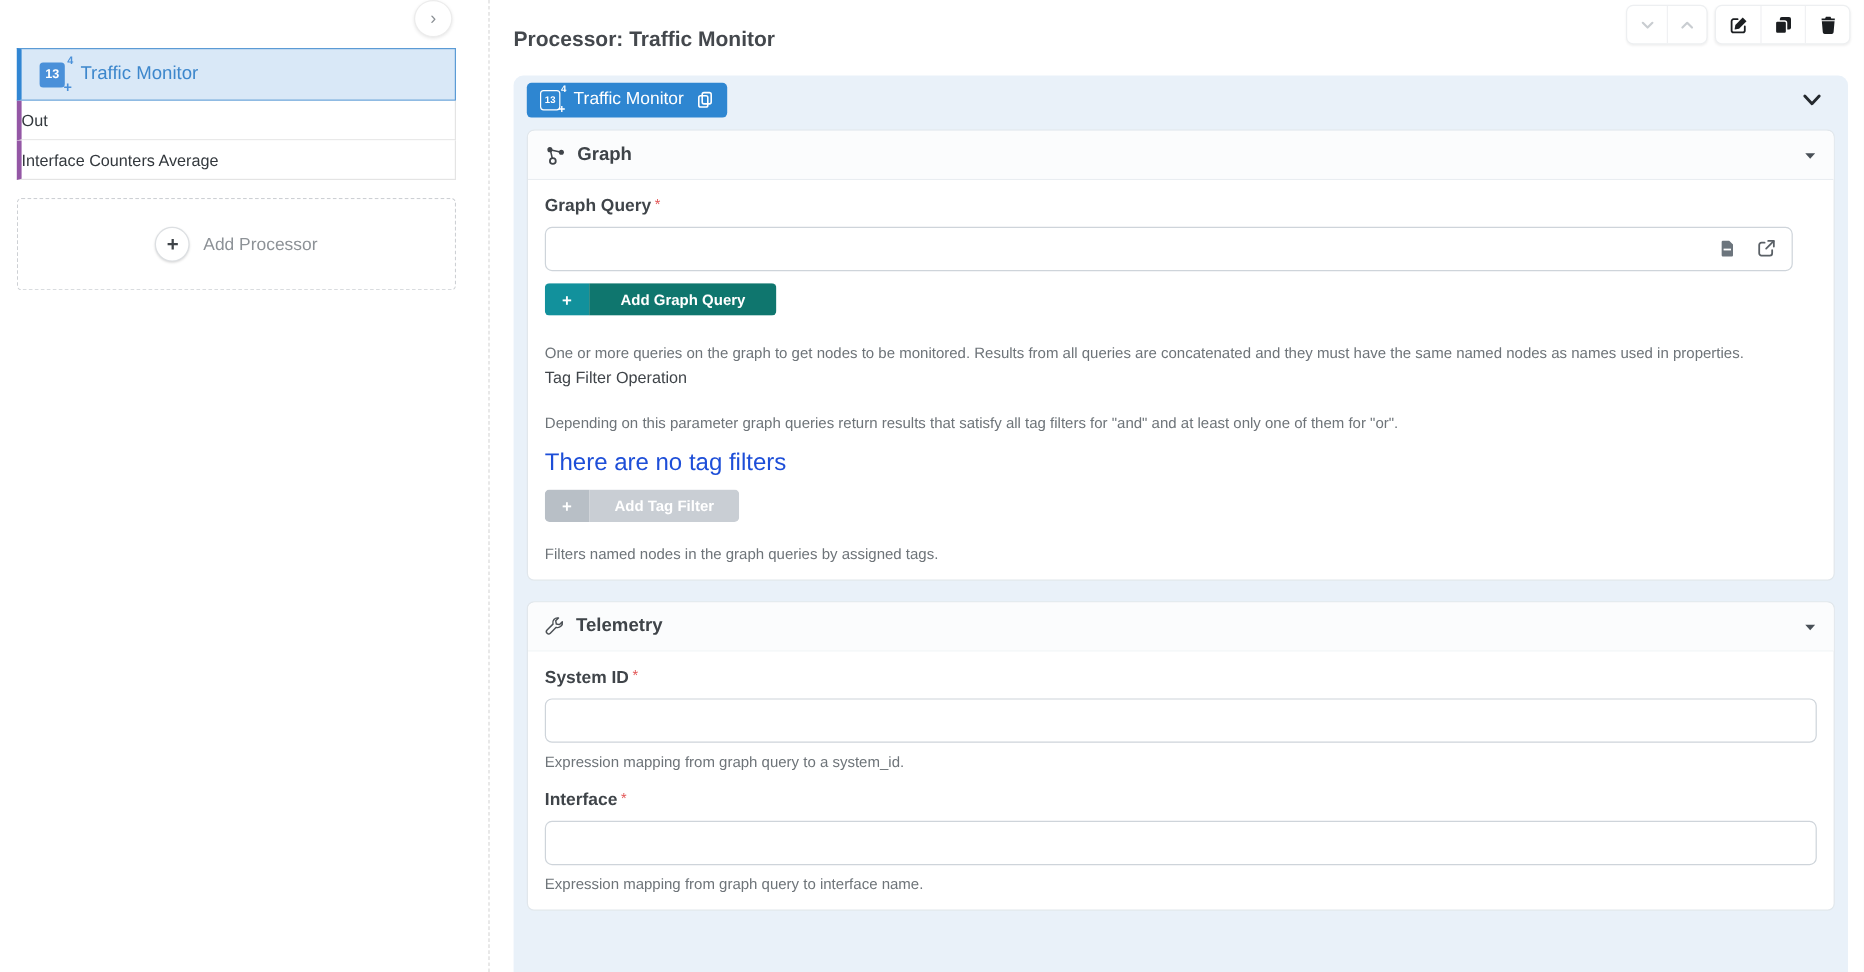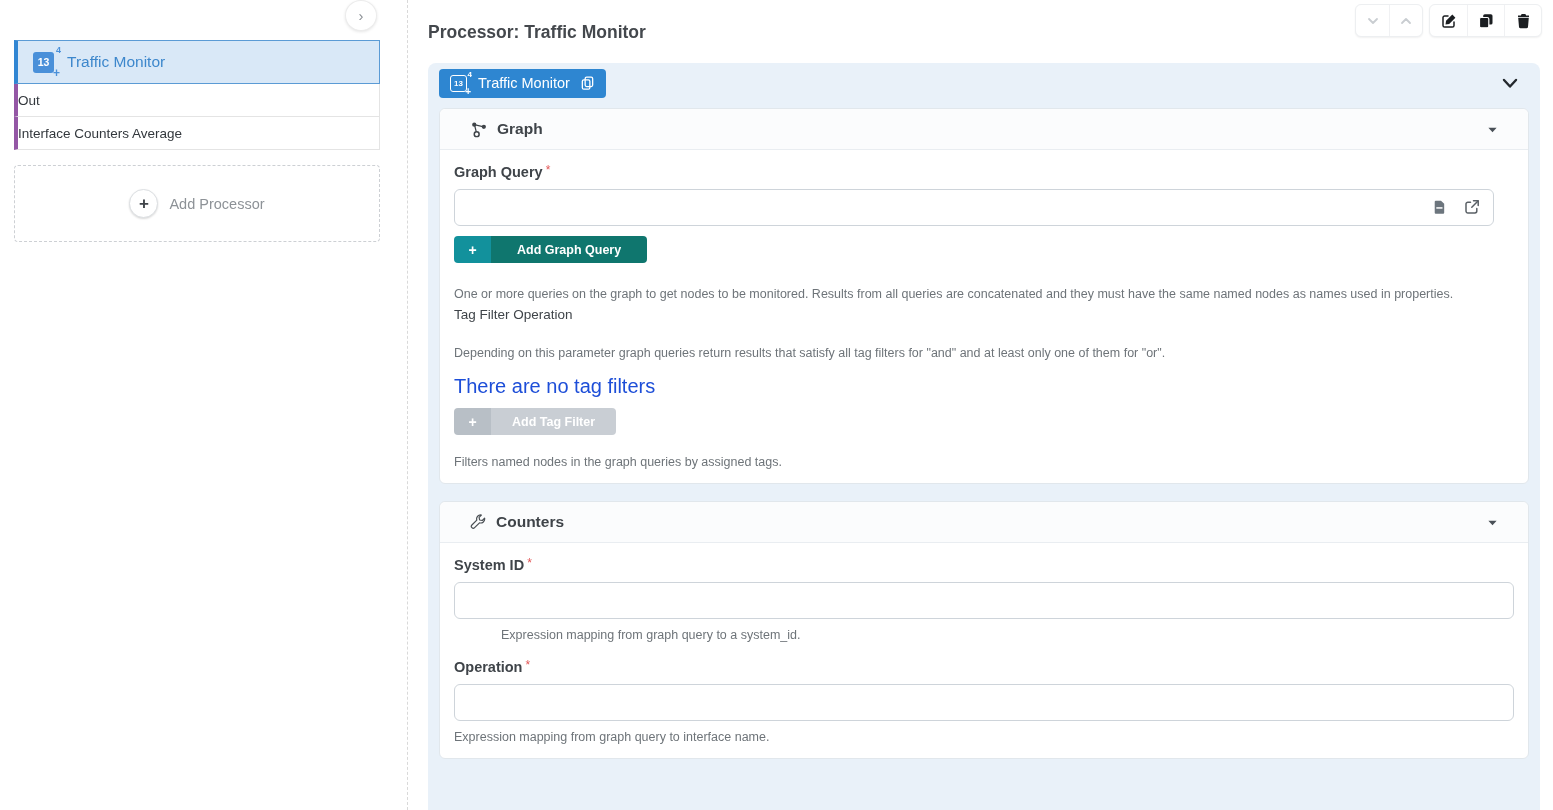--- a/index.html
+++ b/index.html
@@ -54,21 +54,21 @@
   .chip { display:inline-flex; align-items:center; background:#2e86d1; color:#fff;
     border-radius:4px; height:29px; padding:0 11px; font-size:14.5px; cursor:pointer; }
   .chip .label { margin-left:11px; margin-right:10px; }
   .badge13.on-blue { width:17px; height:17px; background:transparent;
     border:1.4px solid #fff; font-size:8px; }
   .badge13.on-blue .sup { color:#fff; font-size:8px; top:-6px; right:-6px; }
   .badge13.on-blue .sub { color:#fff; font-size:10px; bottom:-6px; right:-5px; }
   .panel-head .chev { margin-left:auto; margin-right:11px; display:flex; cursor:pointer; }
 
   .card { background:#fff; border:1px solid #e1e7ec; border-radius:6px; margin-top:10px; }
-  .card-head { display:flex; align-items:center; gap:10px; padding:11px 30px;
+  .card-head { display:flex; align-items:center; gap:10px; padding:11px 14px;
     background:#fbfcfd; border-bottom:1px solid #e9edf1; border-radius:6px 6px 0 0;
     font-size:15.5px; font-weight:600; color:#3f4449; }
   .card-head .caret { margin-left:auto; display:flex; cursor:pointer; }
   .card-body { padding:13px 14px 14px; }
 
   .field-label { font-size:14.5px; font-weight:600; color:#3f4449; }
   .req { color:#e25555; margin-left:3px; font-size:12px; vertical-align:top; }
   .input-wrap { margin-top:8px; position:relative; }
   input.form { height:37px; width:100%; border:1px solid #ced4da; border-radius:6px;
     padding:0 14px; font:inherit; font-size:14px; color:#3f4449; outline:none; background:#fff; }
@@ -244,40 +244,40 @@
         </div>
         <div class="help" style="margin-top:20px;">Filters named nodes in the graph queries by assigned tags.</div>
       </div>
     </div>
 
     <div class="card" style="margin-top:17px;">
       <div class="card-head">
         <svg width="16" height="16" viewBox="0 0 16 16">
           <path d="M14.6 4.2a4 4 0 0 1-5.1 4.6l-4.9 4.9a1.9 1.9 0 1 1-2.7-2.7l4.9-4.9A4 4 0 0 1 11.4 1l-2.3 2.3.5 2.7 2.7.5L14.6 4.2z" fill="none" stroke="#4a4f54" stroke-width="1.2" stroke-linejoin="round"></path>
         </svg>
-        <span>Counters</span>
+        <span>Telemetry</span>
         <span class="caret">
           <svg width="11" height="11" viewBox="0 0 12 12">
               <path d="M1.5 4l4.5 5 4.5-5z" fill="#495057"></path>
             </svg>
         </span>
       </div>
       <div class="card-body">
         <div class="fgroup">
           <div>
             <span class="field-label">System ID</span><span class="req">*</span>
           </div>
           <div class="input-wrap">
             <input class="form" type="text" value="" style="">
           </div>
-          <div class="help" style="margin-top:9px;margin-left:47px;">Expression mapping from graph query to a system_id.</div>
+          <div class="help" style="margin-top:9px;">Expression mapping from graph query to a system_id.</div>
         </div>
         <div class="fgroup">
           <div>
-            <span class="field-label">Operation</span><span class="req">*</span>
+            <span class="field-label">Interface</span><span class="req">*</span>
           </div>
           <div class="input-wrap">
             <input class="form" type="text" value="" style="">
           </div>
           <div class="help" style="margin-top:9px;">Expression mapping from graph query to interface name.</div>
         </div>
       </div>
     </div>
 
   </div>

